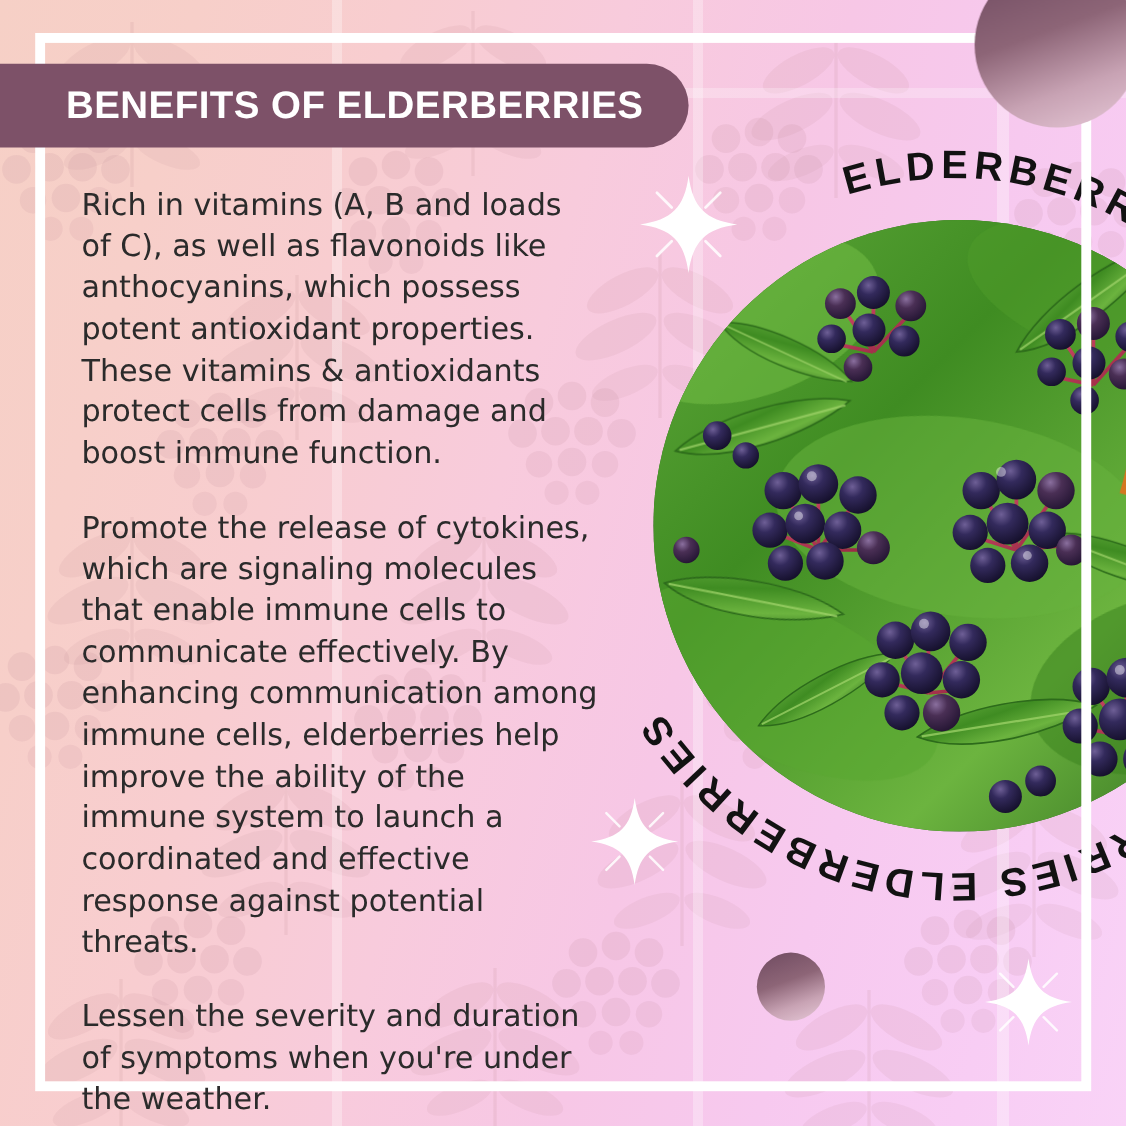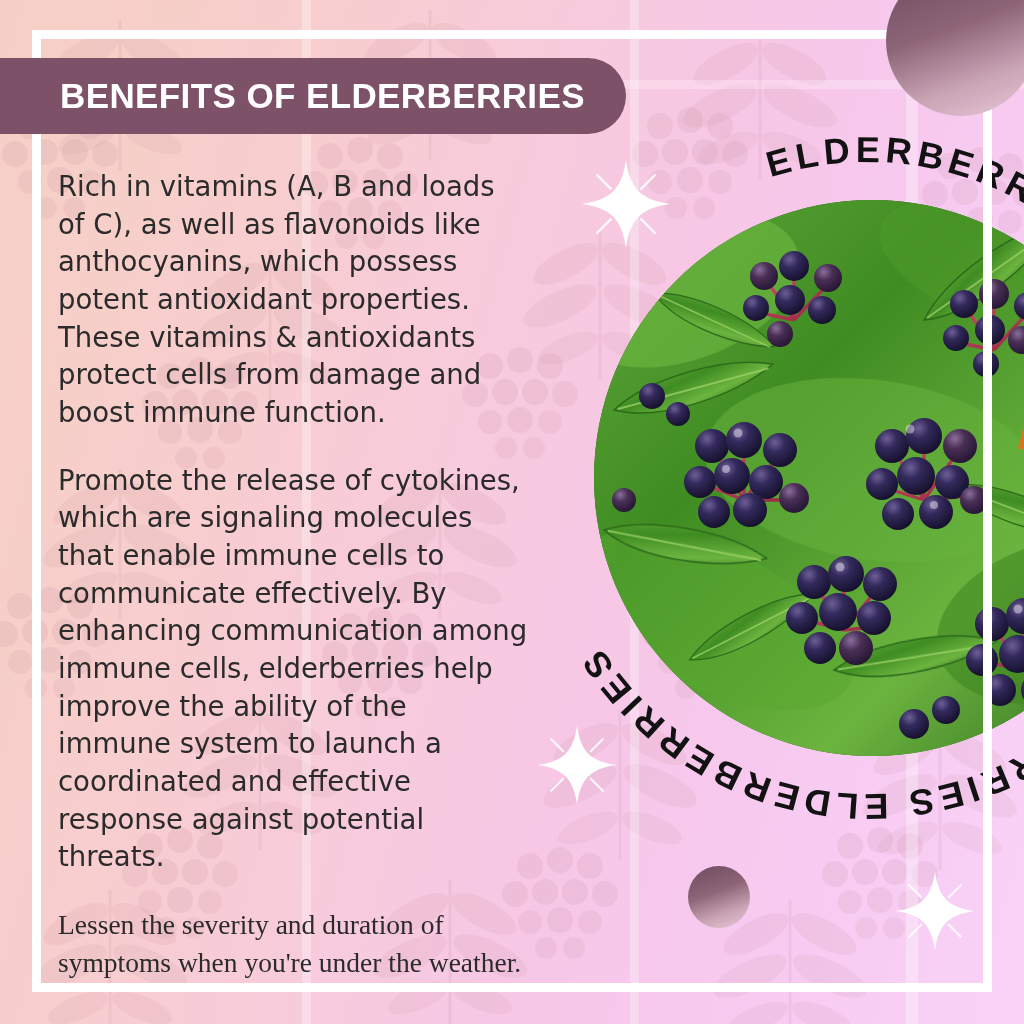--- a/index.html
+++ b/index.html
@@ -79,31 +79,31 @@
     font-weight:bold;
     letter-spacing:.4px;
     padding-left:80px;
     font-family:"Liberation Sans", sans-serif;
     white-space:nowrap;
   }
 
   
   .copy{
     position:absolute;
-    left:58px;top:168px;
+    left:74px;top:168px;
     width:470px;
     z-index:7;
     color:#2b2b2b;
     font-size:27.5px;
     line-height:1.37;
     font-family:"DejaVu Sans", sans-serif;
     font-weight:400;
   }
   .copy p{margin:0 0 30px 0;}
-  .copy p:last-child{margin-bottom:0;font-family:Liberation Serif, serif;}
+  .copy p:last-child{margin-bottom:0;}
 
   
   .ring-wrap{
     position:absolute;
     left:508px;top:118px;
     width:720px;height:720px;
     z-index:5;
   }
   .ring-wrap svg{display:block;overflow:visible;}
   .ring-text{

